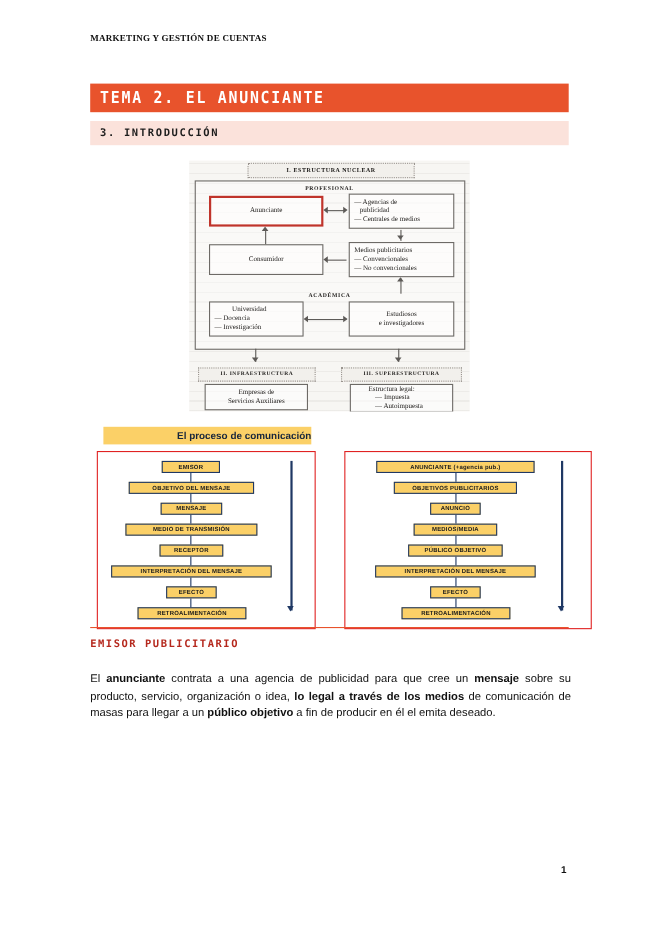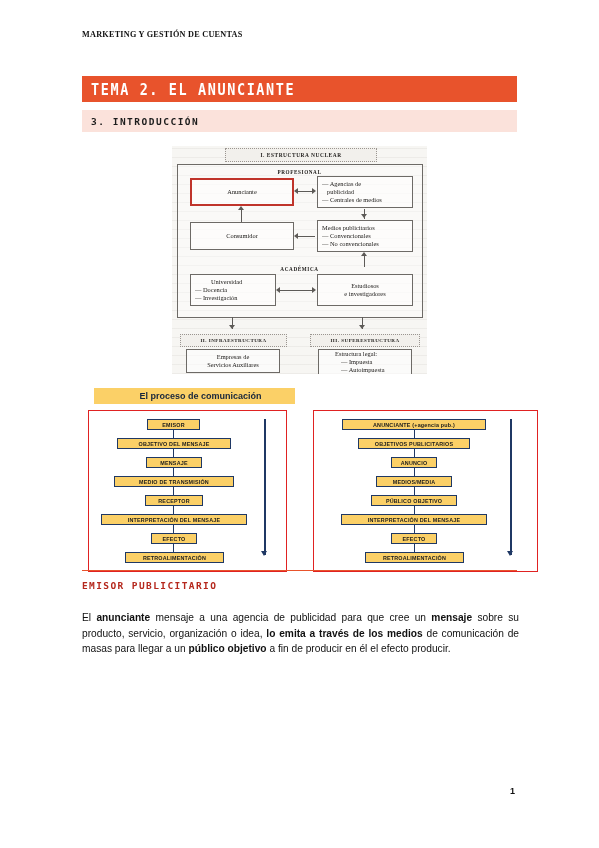--- a/index.html
+++ b/index.html
@@ -177,26 +177,25 @@
   }
   .av-down { border-top: 4.5px solid #5d5a57; }
   .av-up   { border-bottom: 4.5px solid #5d5a57; }
 
   
   .panel-head {
     position: absolute;
     height: 16px;
     display: flex;
     align-items: center;
-    justify-content: center;
+    justify-content: flex-end;
     font-size: 9px;
     font-weight: bold;
     color: #16253c;
     font-family: "Liberation Sans", sans-serif;
-    padding-left: 12px;
   }
   .panel-head.left  { left: 94px;  top: 388px; width: 189px; background: #fbd067; }
   .panel-head.right { left: 313px; top: 388px; width: 223px; background: #9ed3a3; }
 
   .panel-frame {
     position: absolute;
     border: 1.4px solid #e02222;
     background: #fff;
   }
   .panel-frame.left  { left: 88px;  top: 410px; width: 197px; height: 160px; }
@@ -416,17 +415,17 @@
     <div class="fconn" style="left:100px;top:114px;height:8px;"></div>
     <div class="fconn" style="left:100px;top:133px;height:8px;"></div>
 
     <div class="fback" style="left:196px;top:8px;height:136px;"></div>
     <div class="fback-head" style="left:193px;top:140px;"></div>
   </div>
 
   <div class="rule"></div>
   <div class="section-head">EMISOR PUBLICITARIO</div>
 
-  <p class="body-copy"><span>El </span><b>anunciante</b><span> mensaje a una agencia de publicidad para que cree un </span><b>mensaje</b><span> sobre su producto, servicio, organización o idea, </span><b>lo emita a través de los medios</b><span> de comunicación de masas para llegar a un </span><b>público objetivo</b><span> a fin de producir en él el efecto producir.</span></p>
+  <p class="body-copy"><span>El </span><b>anunciante</b><span> contrata a una agencia de publicidad para que cree un </span><b>mensaje</b><span> sobre su producto, servicio, organización o idea, </span><b>lo legal a través de los medios</b><span> de comunicación de masas para llegar a un </span><b>público objetivo</b><span> a fin de producir en él el emita deseado.</span></p>
 
   <div class="page-number">1</div>
 
 </div>
 
 </body></html>

